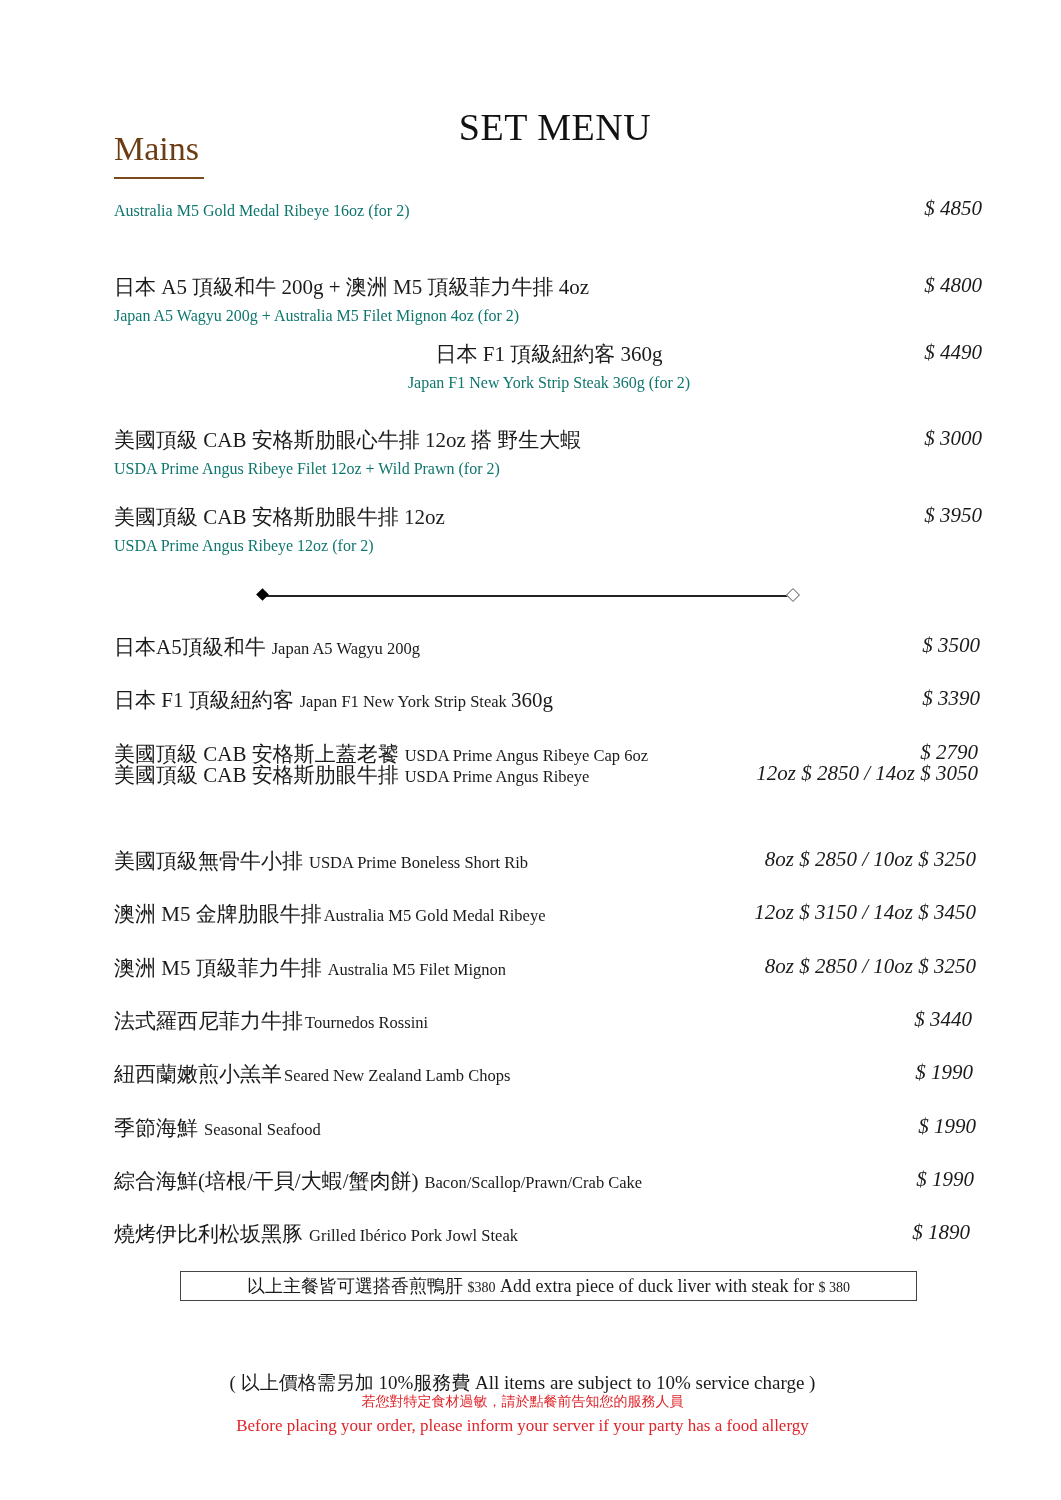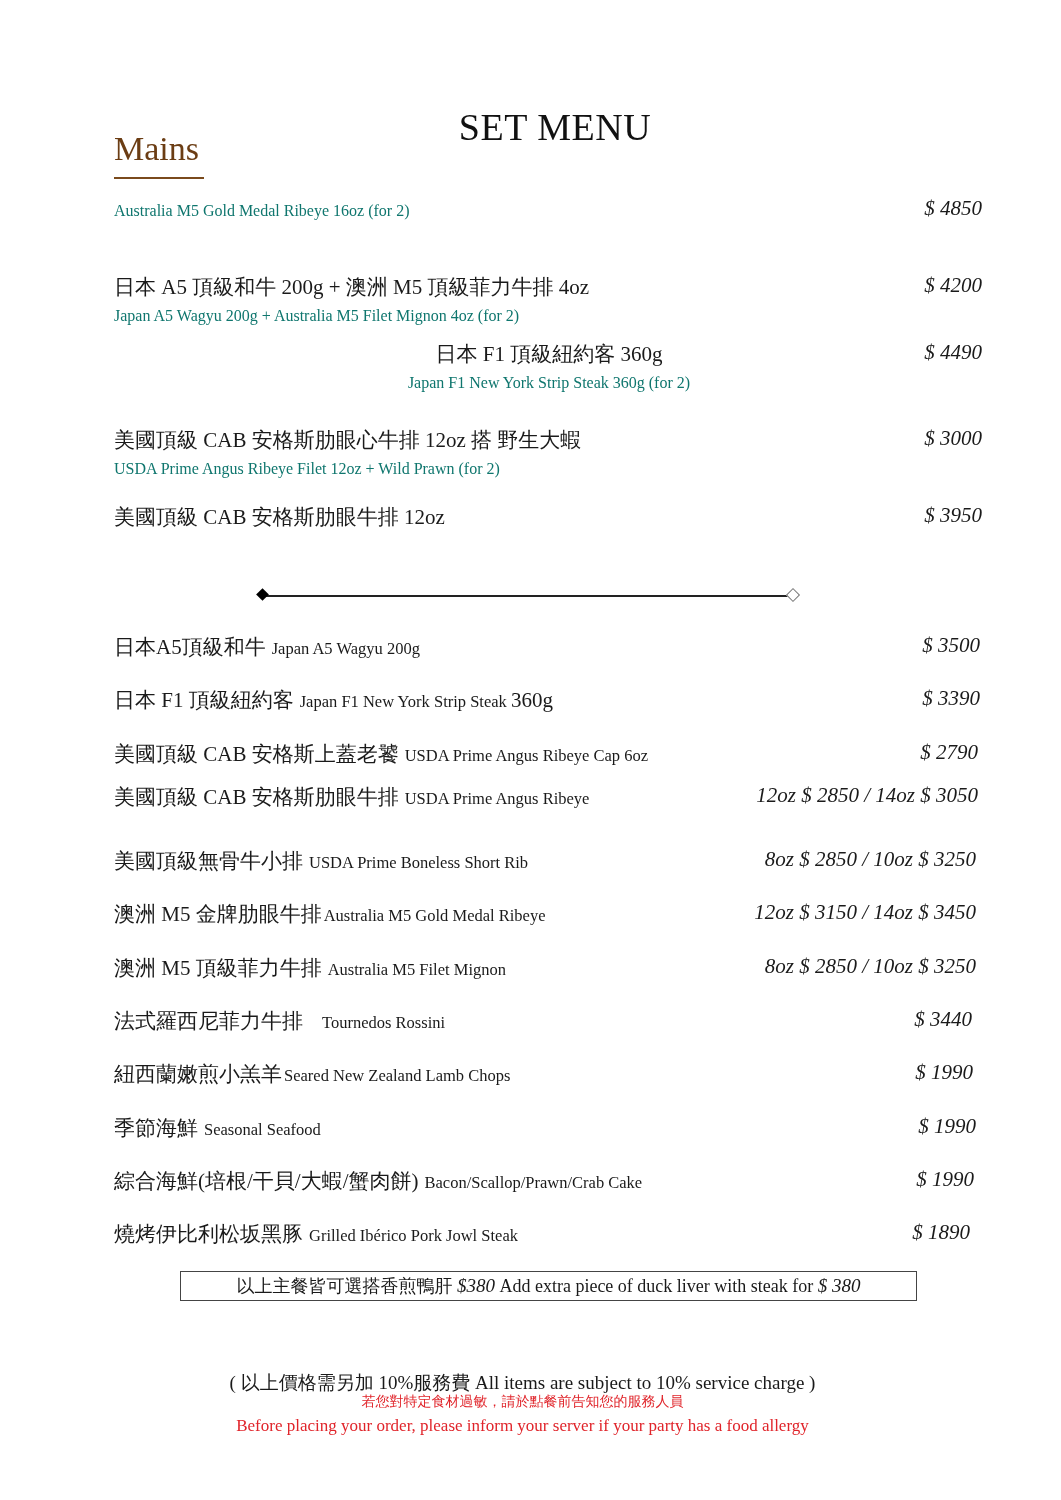--- a/index.html
+++ b/index.html
@@ -144,22 +144,21 @@
       height: 30px;
       border: 1px solid #444;
       box-sizing: border-box;
       text-align: center;
       line-height: 28px;
       white-space: nowrap;
       font-size: 18px;
       color: #1a1a1a;
     }
     .addon-box .it {
-      font-style: italic;
-      font-size: 19px;
+      font-size: 14px;
       margin-top: 6px;
     }
 
     
     .footer {
       position: absolute;
       left: 0;
       width: 1045px;
       text-align: center;
       white-space: nowrap;
@@ -188,34 +187,35 @@
 <div class="section-title">Mains</div>
 <div class="section-underline"></div>
 
 <div class="set-item" style="top:196px;">
   <div class="en">Australia M5 Gold Medal Ribeye 16oz (for 2)</div>
   <div class="price">$ 4850</div>
 </div>
 <div class="set-item" style="top:273px;">
   <div class="zh">日本 A5 頂級和牛  200g +  澳洲 M5 頂級菲力牛排  4oz</div>
   <div class="en">Japan A5 Wagyu 200g + Australia M5 Filet Mignon 4oz (for 2)</div>
-  <div class="price">$ 4200</div>
+  <div class="price">$ 4800</div>
 </div>
 <div class="set-item" style="top:340px;text-align:center;">
   <div class="zh">日本 F1 頂級紐約客 360g</div>
   <div class="en">Japan F1 New York Strip Steak 360g (for 2)</div>
   <div class="price">$ 4490</div>
 </div>
 <div class="set-item" style="top:426px;">
   <div class="zh">美國頂級 CAB 安格斯肋眼心牛排 12oz  搭  野生大蝦</div>
   <div class="en">USDA Prime Angus Ribeye Filet 12oz + Wild Prawn (for 2)</div>
   <div class="price">$ 3000</div>
 </div>
 <div class="set-item" style="top:503px;">
   <div class="zh">美國頂級 CAB 安格斯肋眼牛排 12oz</div>
+  <div class="en">USDA Prime Angus Ribeye 12oz (for 2)</div>
   <div class="price">$ 3950</div>
 </div>
 
 <div class="divider">
   <div class="line"></div>
   <div class="diamond-left"></div>
   <div class="diamond-right"></div>
 </div>
 
 <div class="single-item" style="top:633px;">
@@ -223,38 +223,38 @@
   <span class="price">$ 3500</span>
 </div>
 <div class="single-item" style="top:686px;">
   <span class="zh">日本 F1 頂級紐約客</span><span class="en"><span>Japan F1 New York Strip Steak</span> <span class="big">360g</span></span>
   <span class="price">$ 3390</span>
 </div>
 <div class="single-item" style="top:740px; width:864px;">
   <span class="zh">美國頂級 CAB 安格斯上蓋老饕</span><span class="en"><span>USDA Prime Angus Ribeye Cap 6oz</span></span>
   <span class="price">$ 2790</span>
 </div>
-<div class="single-item" style="top:783px; width:864px;">
+<div class="single-item" style="top:761px; width:864px;">
   <span class="zh">美國頂級 CAB 安格斯肋眼牛排</span><span class="en"><span>USDA Prime Angus Ribeye</span></span>
   <span class="price">12oz $ 2850 / 14oz $ 3050</span>
 </div>
 <div class="single-item" style="top:847px; width:862px;">
   <span class="zh">美國頂級無骨牛小排</span><span class="en"><span>USDA Prime Boneless Short Rib</span></span>
   <span class="price">8oz $ 2850 / 10oz $ 3250</span>
 </div>
 <div class="single-item" style="top:900px; width:862px;">
   <span class="zh">澳洲 M5 金牌肋眼牛排</span><span class="en" style="margin-left:2px;"><span>Australia M5 Gold Medal Ribeye</span></span>
   <span class="price">12oz $ 3150 / 14oz $ 3450</span>
 </div>
 <div class="single-item" style="top:954px; width:862px;">
   <span class="zh">澳洲 M5 頂級菲力牛排</span><span class="en"><span>Australia M5 Filet Mignon</span></span>
   <span class="price">8oz $ 2850 / 10oz $ 3250</span>
 </div>
 <div class="single-item" style="top:1007px; width:858px;">
-  <span class="zh">法式羅西尼菲力牛排</span><span class="en" style="margin-left:19px;"><span>Tournedos Rossini</span></span>
+  <span class="zh">法式羅西尼菲力牛排</span><span class="en" style="margin-left:2px;"><span>Tournedos Rossini</span></span>
   <span class="price">$ 3440</span>
 </div>
 <div class="single-item" style="top:1060px; width:859px;">
   <span class="zh">紐西蘭嫩煎小羔羊</span><span class="en" style="margin-left:2px;"><span>Seared New Zealand Lamb Chops</span></span>
   <span class="price">$ 1990</span>
 </div>
 <div class="single-item" style="top:1114px; width:862px;">
   <span class="zh">季節海鮮</span><span class="en"><span>Seasonal Seafood</span></span>
   <span class="price">$ 1990</span>
 </div>

